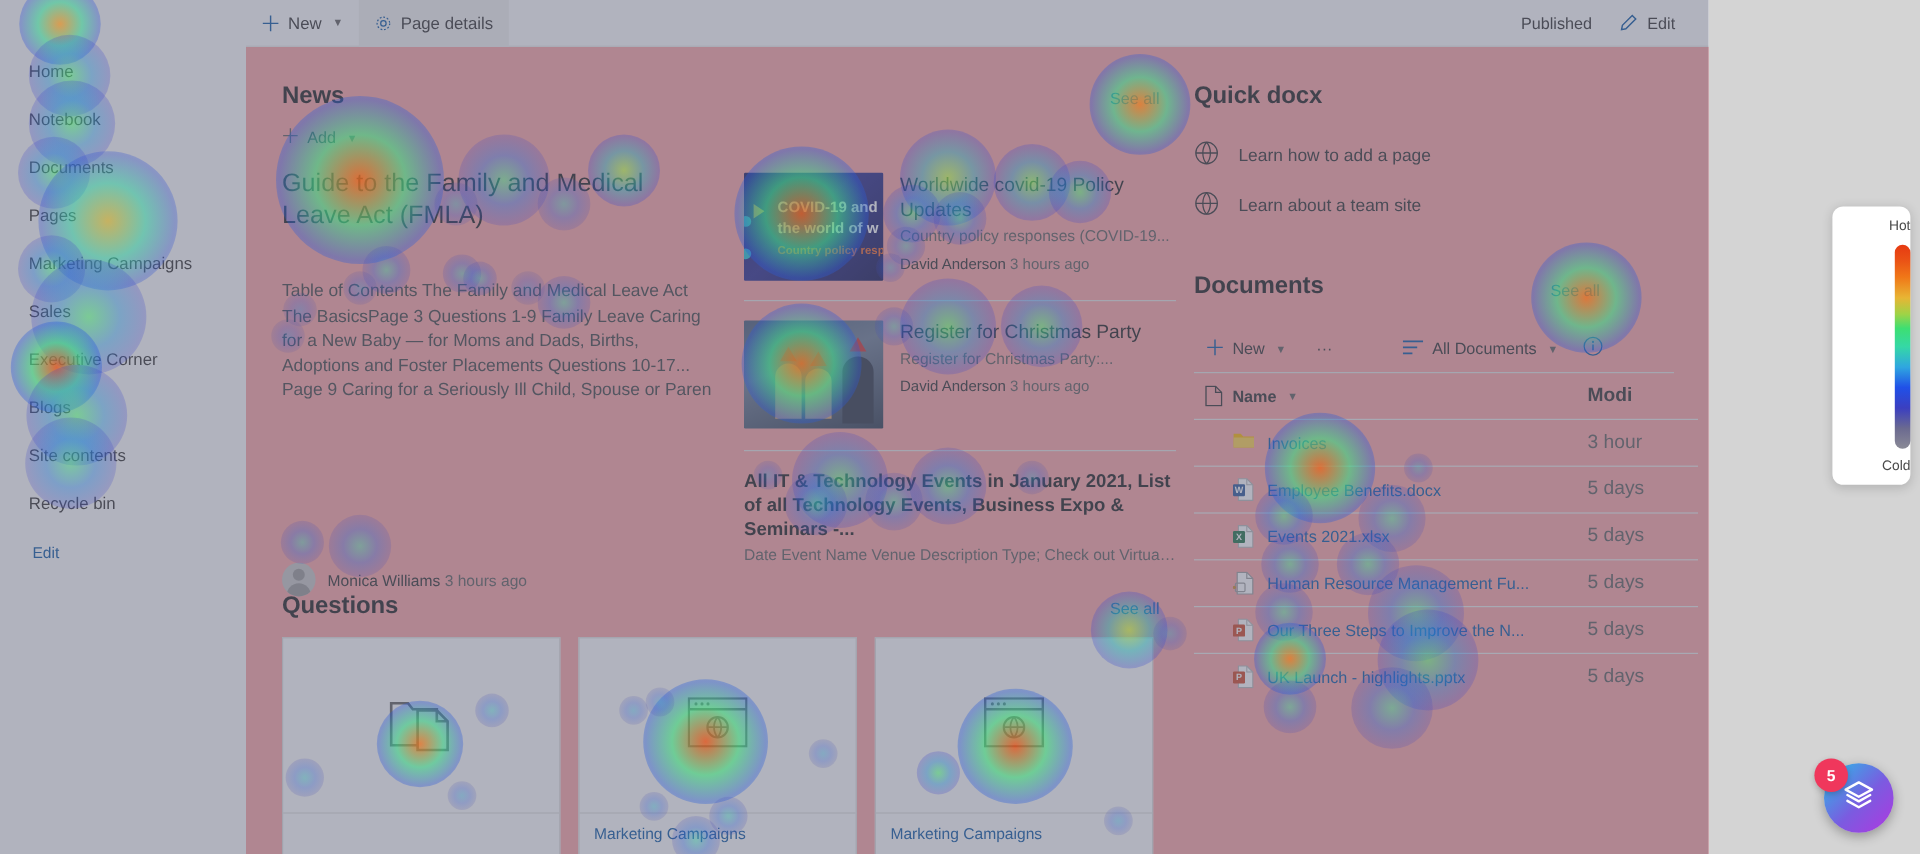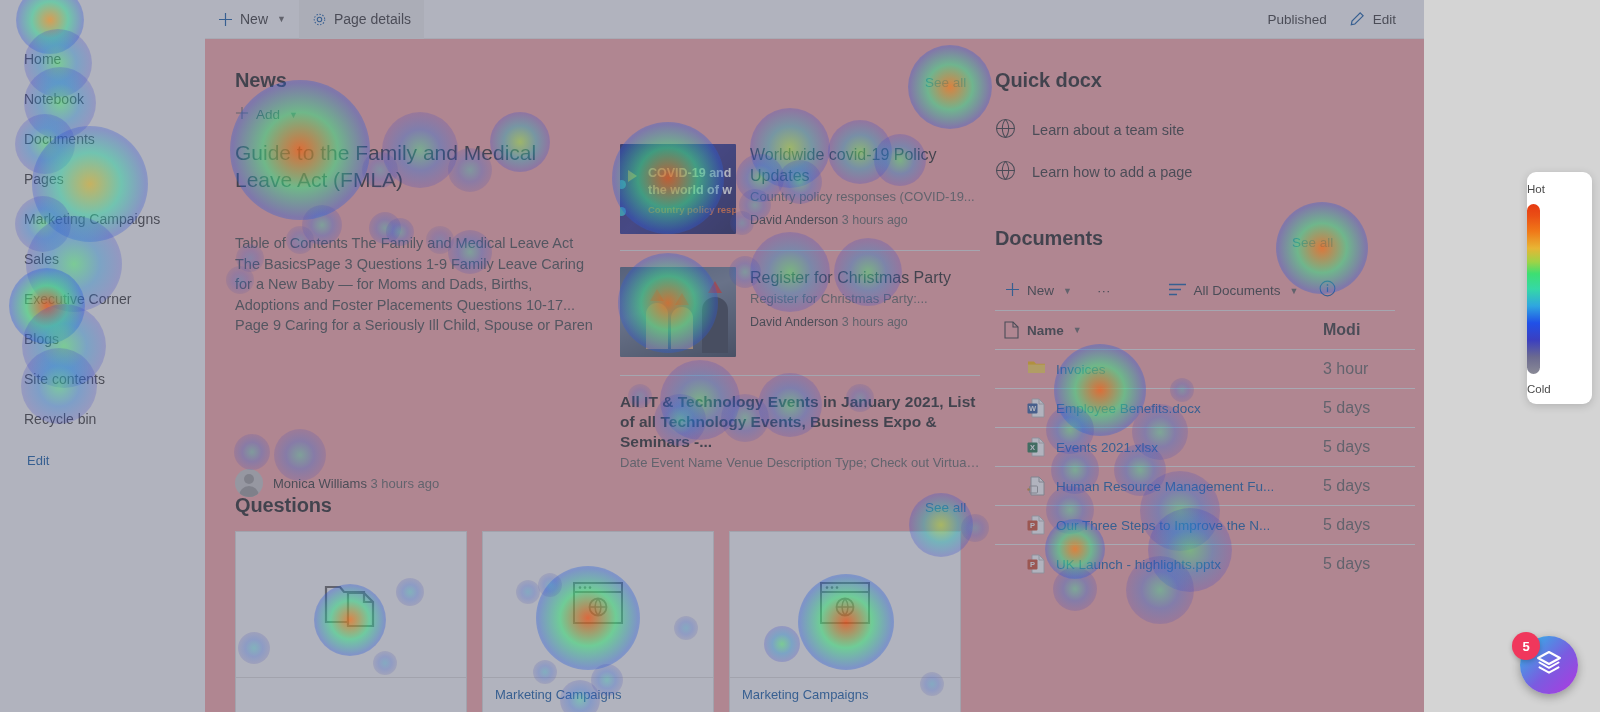--- a/index.html
+++ b/index.html
@@ -233,21 +233,21 @@
   #heatmap { position:absolute; inset:0; z-index:45; pointer-events:none; }
   .blob { position:absolute; border-radius:50%; }
 
   
   #legend {
     position:absolute; right:8px; top:172px;
     width:65px; height:232px;
     background:#fff; border-radius:9px;
     box-shadow:0 2px 9px rgba(0,0,0,0.16);
     z-index:70;
-    display:flex; flex-direction:column; align-items:flex-start;
+    display:flex; flex-direction:column; align-items:flex-end;
     padding:11px 0 9px 0;
   }
   #legend .lbl{ font-size:11.5px; color:#4a4a4a; }
   #legend-bar{
     width:13px; flex:1; margin:9px 0; border-radius:7px;
     background: linear-gradient(to bottom,
       #e63a12 0%, #ea4f15 7%, #f07818 16%, #e8b534 26%,
       #9fd346 34%, #3ddf72 41%, #35d8a6 50%,
       #2fa6e0 60%, #2050e8 70%, #3b3fc0 80%,
       #6b6a90 90%, #8a8a96 100%);
@@ -488,30 +488,30 @@
 
       <h2 class="sec-title" id="ql-title">Quick docx</h2>
       <div id="ql-list">
         <div class="ql-row">
           <span>
             <svg width="21" height="21" viewBox="0 0 22 22">
               <circle cx="11" cy="11" r="9.4" fill="none" stroke="#323130" stroke-width="1.1"></circle>
               <path d="M1.6 11h18.8M11 1.6c4.4 5 4.4 13.8 0 18.8M11 1.6c-4.4 5-4.4 13.8 0 18.8" fill="none" stroke="#323130" stroke-width="1.1"></path>
             </svg>
           </span>
-          <span class="ql-label">Learn about a team site</span>
+          <span class="ql-label">Learn how to add a page</span>
         </div>
         <div class="ql-row">
           <span>
             <svg width="21" height="21" viewBox="0 0 22 22">
               <circle cx="11" cy="11" r="9.4" fill="none" stroke="#323130" stroke-width="1.1"></circle>
               <path d="M1.6 11h18.8M11 1.6c4.4 5 4.4 13.8 0 18.8M11 1.6c-4.4 5-4.4 13.8 0 18.8" fill="none" stroke="#323130" stroke-width="1.1"></path>
             </svg>
           </span>
-          <span class="ql-label">Learn how to add a page</span>
+          <span class="ql-label">Learn about a team site</span>
         </div>
       </div>
 
       <h2 class="sec-title" id="doc-title">Documents</h2>
       <div id="doc-seeall">See all</div>
 
       <div id="doc-bar">
         <div class="docbar-btn">
           <span>
             <svg width="15" height="15" viewBox="0 0 15 15">

